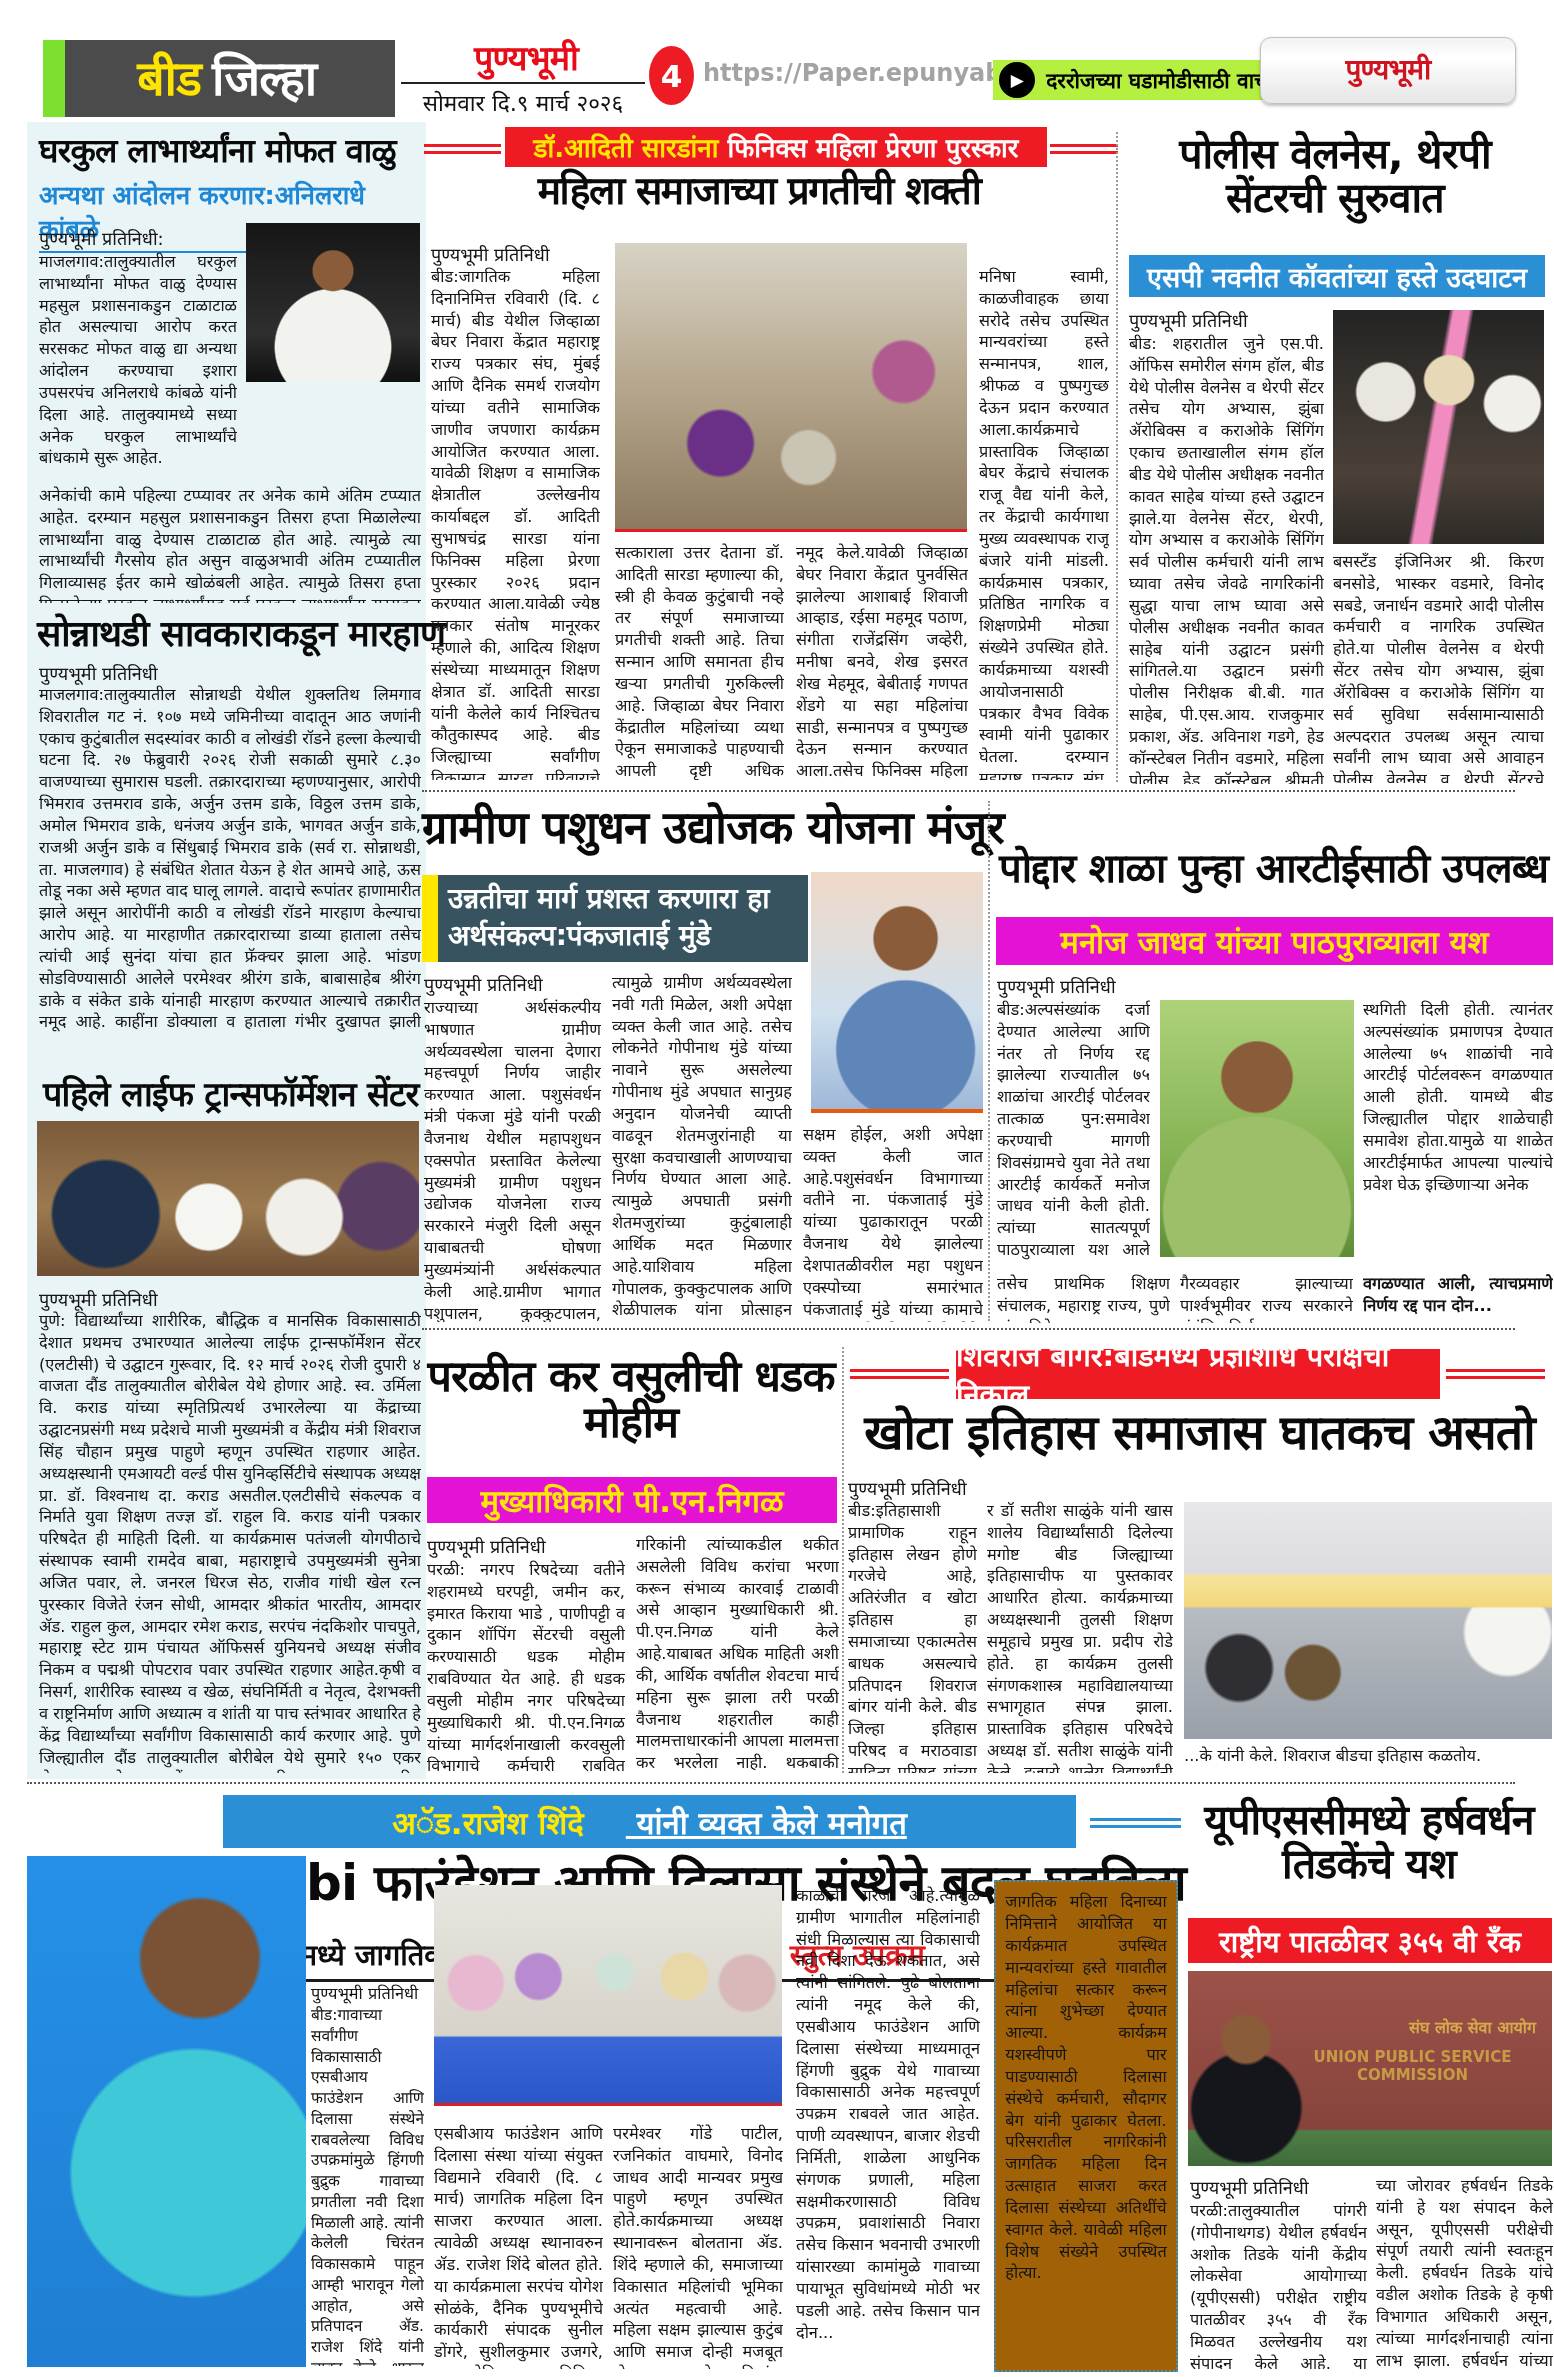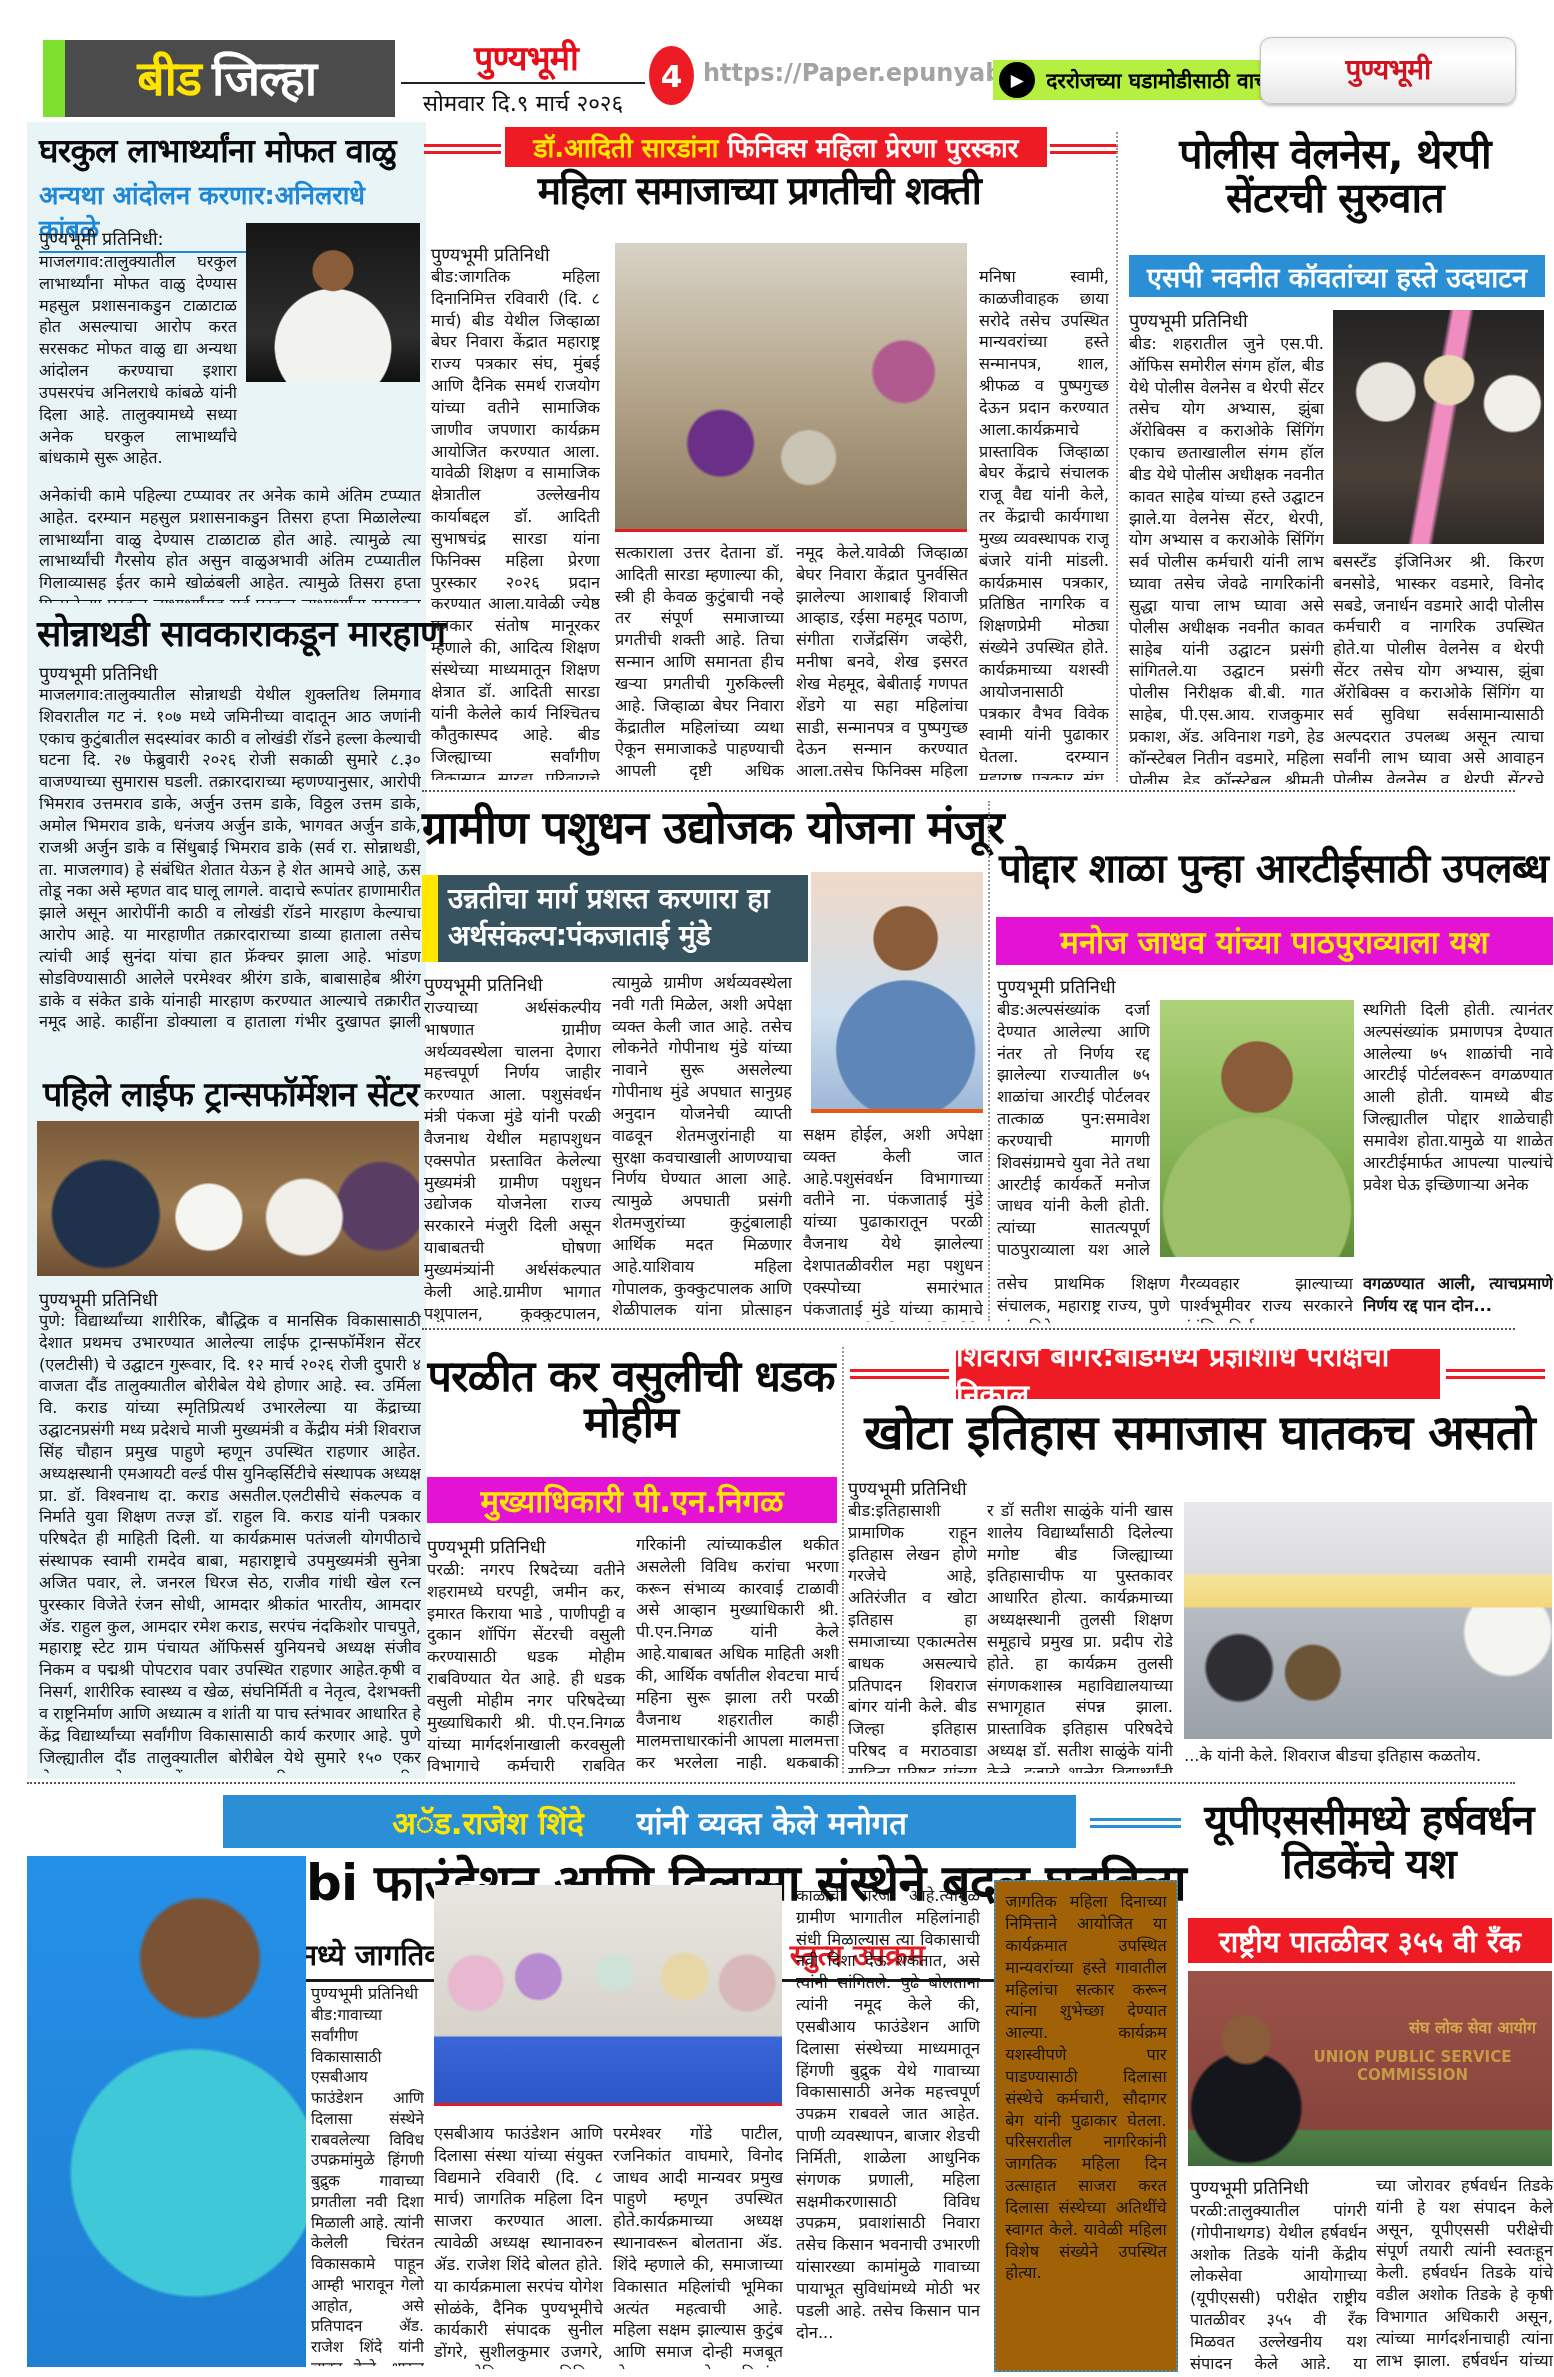--- a/index.html
+++ b/index.html
@@ -138,21 +138,21 @@
   <div class="abs byline" style="left:848px;top:1476px;">पुण्यभूमी प्रतिनिधी</div>
   <div class="abs body" style="left:848px;top:1500px;width:129px;height:273px;">बीड:इतिहासाशी प्रामाणिक राहून इतिहास लेखन होणे गरजेचे आहे, अतिरंजीत व खोटा इतिहास हा समाजाच्या एकात्मतेस बाधक असल्याचे प्रतिपादन शिवराज बांगर यांनी केले. बीड जिल्हा इतिहास परिषद व मराठवाडा साहित्य परिषद यांच्या संयुक्त विद्यमाने आयोजित बीड जिल्हा इतिहास प्रज्ञाशोध परीक्षेच्या बक्षीस वितरण प्रसंगी बांगर बोलत होते. या प्रज्ञाशोध परीक्षा इतिहासक-</div>
   <div class="abs body" style="left:987px;top:1500px;width:186px;height:273px;">र डॉ सतीश साळुंके यांनी खास शालेय विद्यार्थ्यांसाठी दिलेल्या मगोष्ट बीड जिल्ह्याच्या इतिहासाचीफ या पुस्तकावर आधारित होत्या. कार्यक्रमाच्या अध्यक्षस्थानी तुलसी शिक्षण समूहाचे प्रमुख प्रा. प्रदीप रोडे होते. हा कार्यक्रम तुलसी संगणकशास्त्र महाविद्यालयाच्या सभागृहात संपन्न झाला. प्रास्ताविक इतिहास परिषदेचे अध्यक्ष डॉ. सतीश साळुंके यांनी केले. हजारो शालेय विद्यार्थ्यांनी परीक्षा दिली, असे ते म्हणाले होते.  पान दोन...</div>
   <div class="photo" style="left:1184px;top:1502px;width:368px;height:237px;background:linear-gradient(180deg,#e8e8ea 0%,#dcdcdf 30%,transparent 31%),linear-gradient(0deg,transparent 55%,#f3d77a 56%,#f7e9ad 75%,transparent 76%),radial-gradient(circle at 15% 70%,#2e2e33 9%,transparent 10%),radial-gradient(circle at 35% 72%,#6b5536 9%,transparent 10%),radial-gradient(circle at 88% 55%,#f4f4f0 12%,transparent 13%),linear-gradient(180deg,#cfd3d8,#9aa0a8);"></div>
   <div class="abs body" style="left:1184px;top:1745px;width:368px;height:28px;">...के यांनी केले. शिवराज बीडचा इतिहास कळतोय.</div>
 
   <div class="abs dh" style="left:27px;top:1782px;width:1488px;"></div>
 
   <div class="abs banner" style="left:223px;top:1795px;width:853px;height:53px;background:#2b8fd6;font-size:31px;gap:42px;">
     <span style="color:#ffe800;">अॅड.राजेश शिंदे</span>
-    <span style="color:#ffffff;white-space:pre;"> यांनी व्यक्त केले मनोगत</span>
+    <span style="color:#ffffff;white-space:pre;text-decoration:underline;"> यांनी व्यक्त केले मनोगत</span>
   </div>
   <div class="abs dblblue" style="left:1090px;top:1818px;width:91px;"></div>
 
   <div class="abs hl center nowrap" style="left:232px;top:1856px;width:999px;font-size:50px;">sbi फाउंडेशन आणि दिलासा संस्थेने बदल घडविला</div>
 
   <div class="abs" style="left:232px;top:1934px;width:842px;font-size:29px;font-weight:bold;border-bottom:3.1px solid #1a1a1a;padding-bottom:6.2px;">
     <span style="color:#0d0d0d;white-space:pre;">हिंगणीमध्ये जागतिक महिला दिनानिमित्ताने राबविला </span>
     <span style="color:#e11c23;">स्तुत्य उपक्रम</span>
   </div>
 

